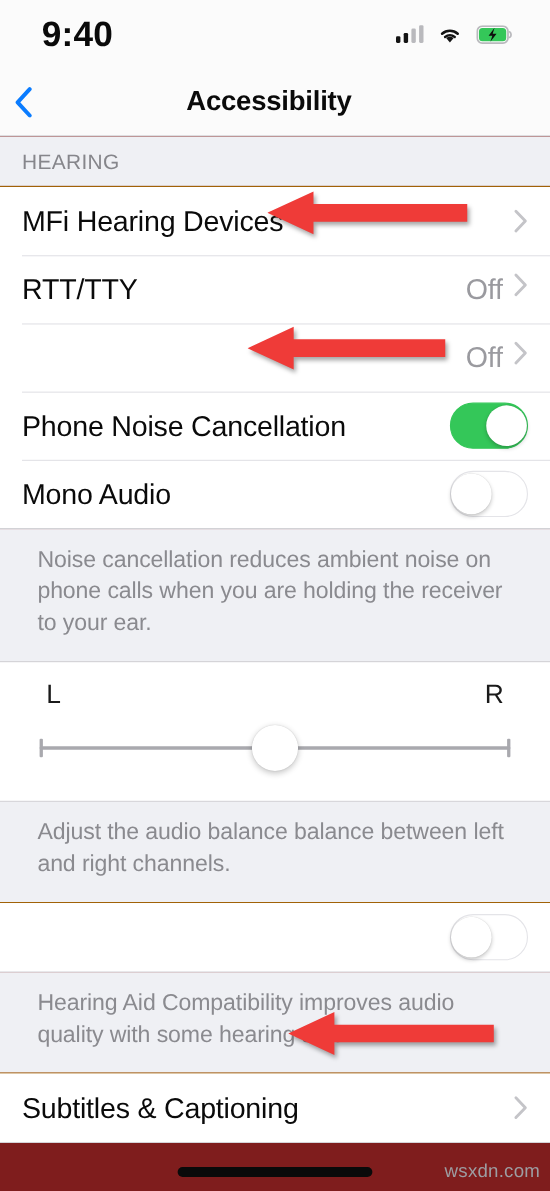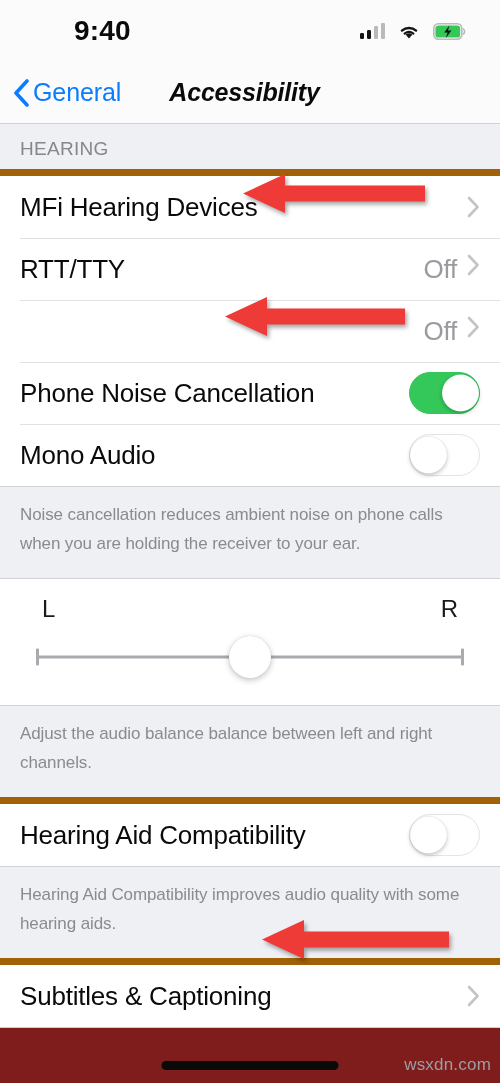--- a/index.html
+++ b/index.html
@@ -28,25 +28,24 @@
   .status-bar {
     height: 62px;
     background: #fbfbfb;
     display: flex;
     align-items: center;
     justify-content: space-between;
     padding: 0 34px 0 38px;
     position: relative;
   }
   .status-time {
-    font-size: 28px;
+    font-size: 32px;
     font-weight: bold;
     color: #0a0a0a;
     letter-spacing: 0.2px;
-    margin-left: 36px;
   }
   .status-right {
     display: flex;
     align-items: center;
     gap: 13px;
   }
 
   
   .sig-bars {
     display: flex;
@@ -93,42 +92,41 @@
   }
   .nav-title {
     position: absolute;
     left: 0; right: 11px;
     text-align: center;
     font-size: 25px;
     font-weight: bold;
     color: #0a0a0a;
     letter-spacing: -0.2px;
     pointer-events: none;
-    font-style: italic;
   }
 
   
   .scroll-area {
     position: relative;
     height: 959px;
     background: #7f1d1d;
     overflow: hidden;
   }
 
   .section-header {
     background: #eff0f4;
     color: #86868b;
     font-size: 19px;
     letter-spacing: 0.3px;
     padding: 14px 0 9px 20px;
   }
 
   .group {
     background: #ffffff;
-    border-top: 7px solid #a16207;
+    border-top: 1px solid #a16207;
     border-bottom: 1px solid #d2d2d6;
   }
 
   .row {
     position: relative;
     display: flex;
     align-items: center;
     min-height: 62px;
     padding: 0 20px 0 20px;
     background: #ffffff;
@@ -191,23 +189,23 @@
     background: #ffffff;
     box-shadow: 0 2px 4px rgba(0,0,0,0.22), 0 0 1px rgba(0,0,0,0.18);
   }
   .toggle.off .knob { left: 0px; }
   .toggle.on .knob { right: 0px; }
 
   
   .note {
     background: #eff0f4;
     color: #8a8a8f;
-    font-size: 17px;
+    font-size: 21px;
     line-height: 29px;
-    padding: 13px 22px 20px 20px;
+    padding: 13px 22px 20px 34px;
     letter-spacing: -0.1px;
   }
 
   
   .balance-group {
     background: #ffffff;
     border-top: 1px solid #d2d2d6;
     border-bottom: 1px solid #d2d2d6;
     padding: 16px 0 22px 0;
   }
@@ -311,21 +309,20 @@
         <path d="M16.6 2.2 L11.2 9.4 L14.6 9.4 L12.8 14.9 L18.4 7.6 L14.9 7.6 Z" fill="#0d0d0d"></path>
       </svg>
     </div>
   </div>
 
   <div class="nav-bar">
     <div class="nav-back">
       <svg class="nav-back-chev" viewBox="0 0 17 28">
         <path d="M14 2 L3 14 L14 26" stroke="#0a7cff" stroke-width="3.6" fill="none" stroke-linecap="round" stroke-linejoin="round"></path>
       </svg>
-      <span class="nav-back-label">General</span>
     </div>
     <div class="nav-title">Accessibility</div>
   </div>
 
   <div class="scroll-area">
 
     <div class="section-header">HEARING</div>
 
     <div class="group">
 
@@ -389,21 +386,20 @@
         <div class="slider-cap left"></div>
         <div class="slider-cap right"></div>
         <div class="slider-thumb" id="balance-thumb" style="left: 50%;"></div>
       </div>
     </div>
 
     <div class="note">Adjust the audio balance balance between left and right channels.</div>
 
     <div class="group">
       <div class="row">
-        <span class="row-label">Hearing Aid Compatibility</span>
         <div class="row-right">
           <div class="toggle off">
             <div class="knob"></div>
           </div>
         </div>
       </div>
     </div>
 
     <div class="note">Hearing Aid Compatibility improves audio quality with some hearing aids.</div>
 

